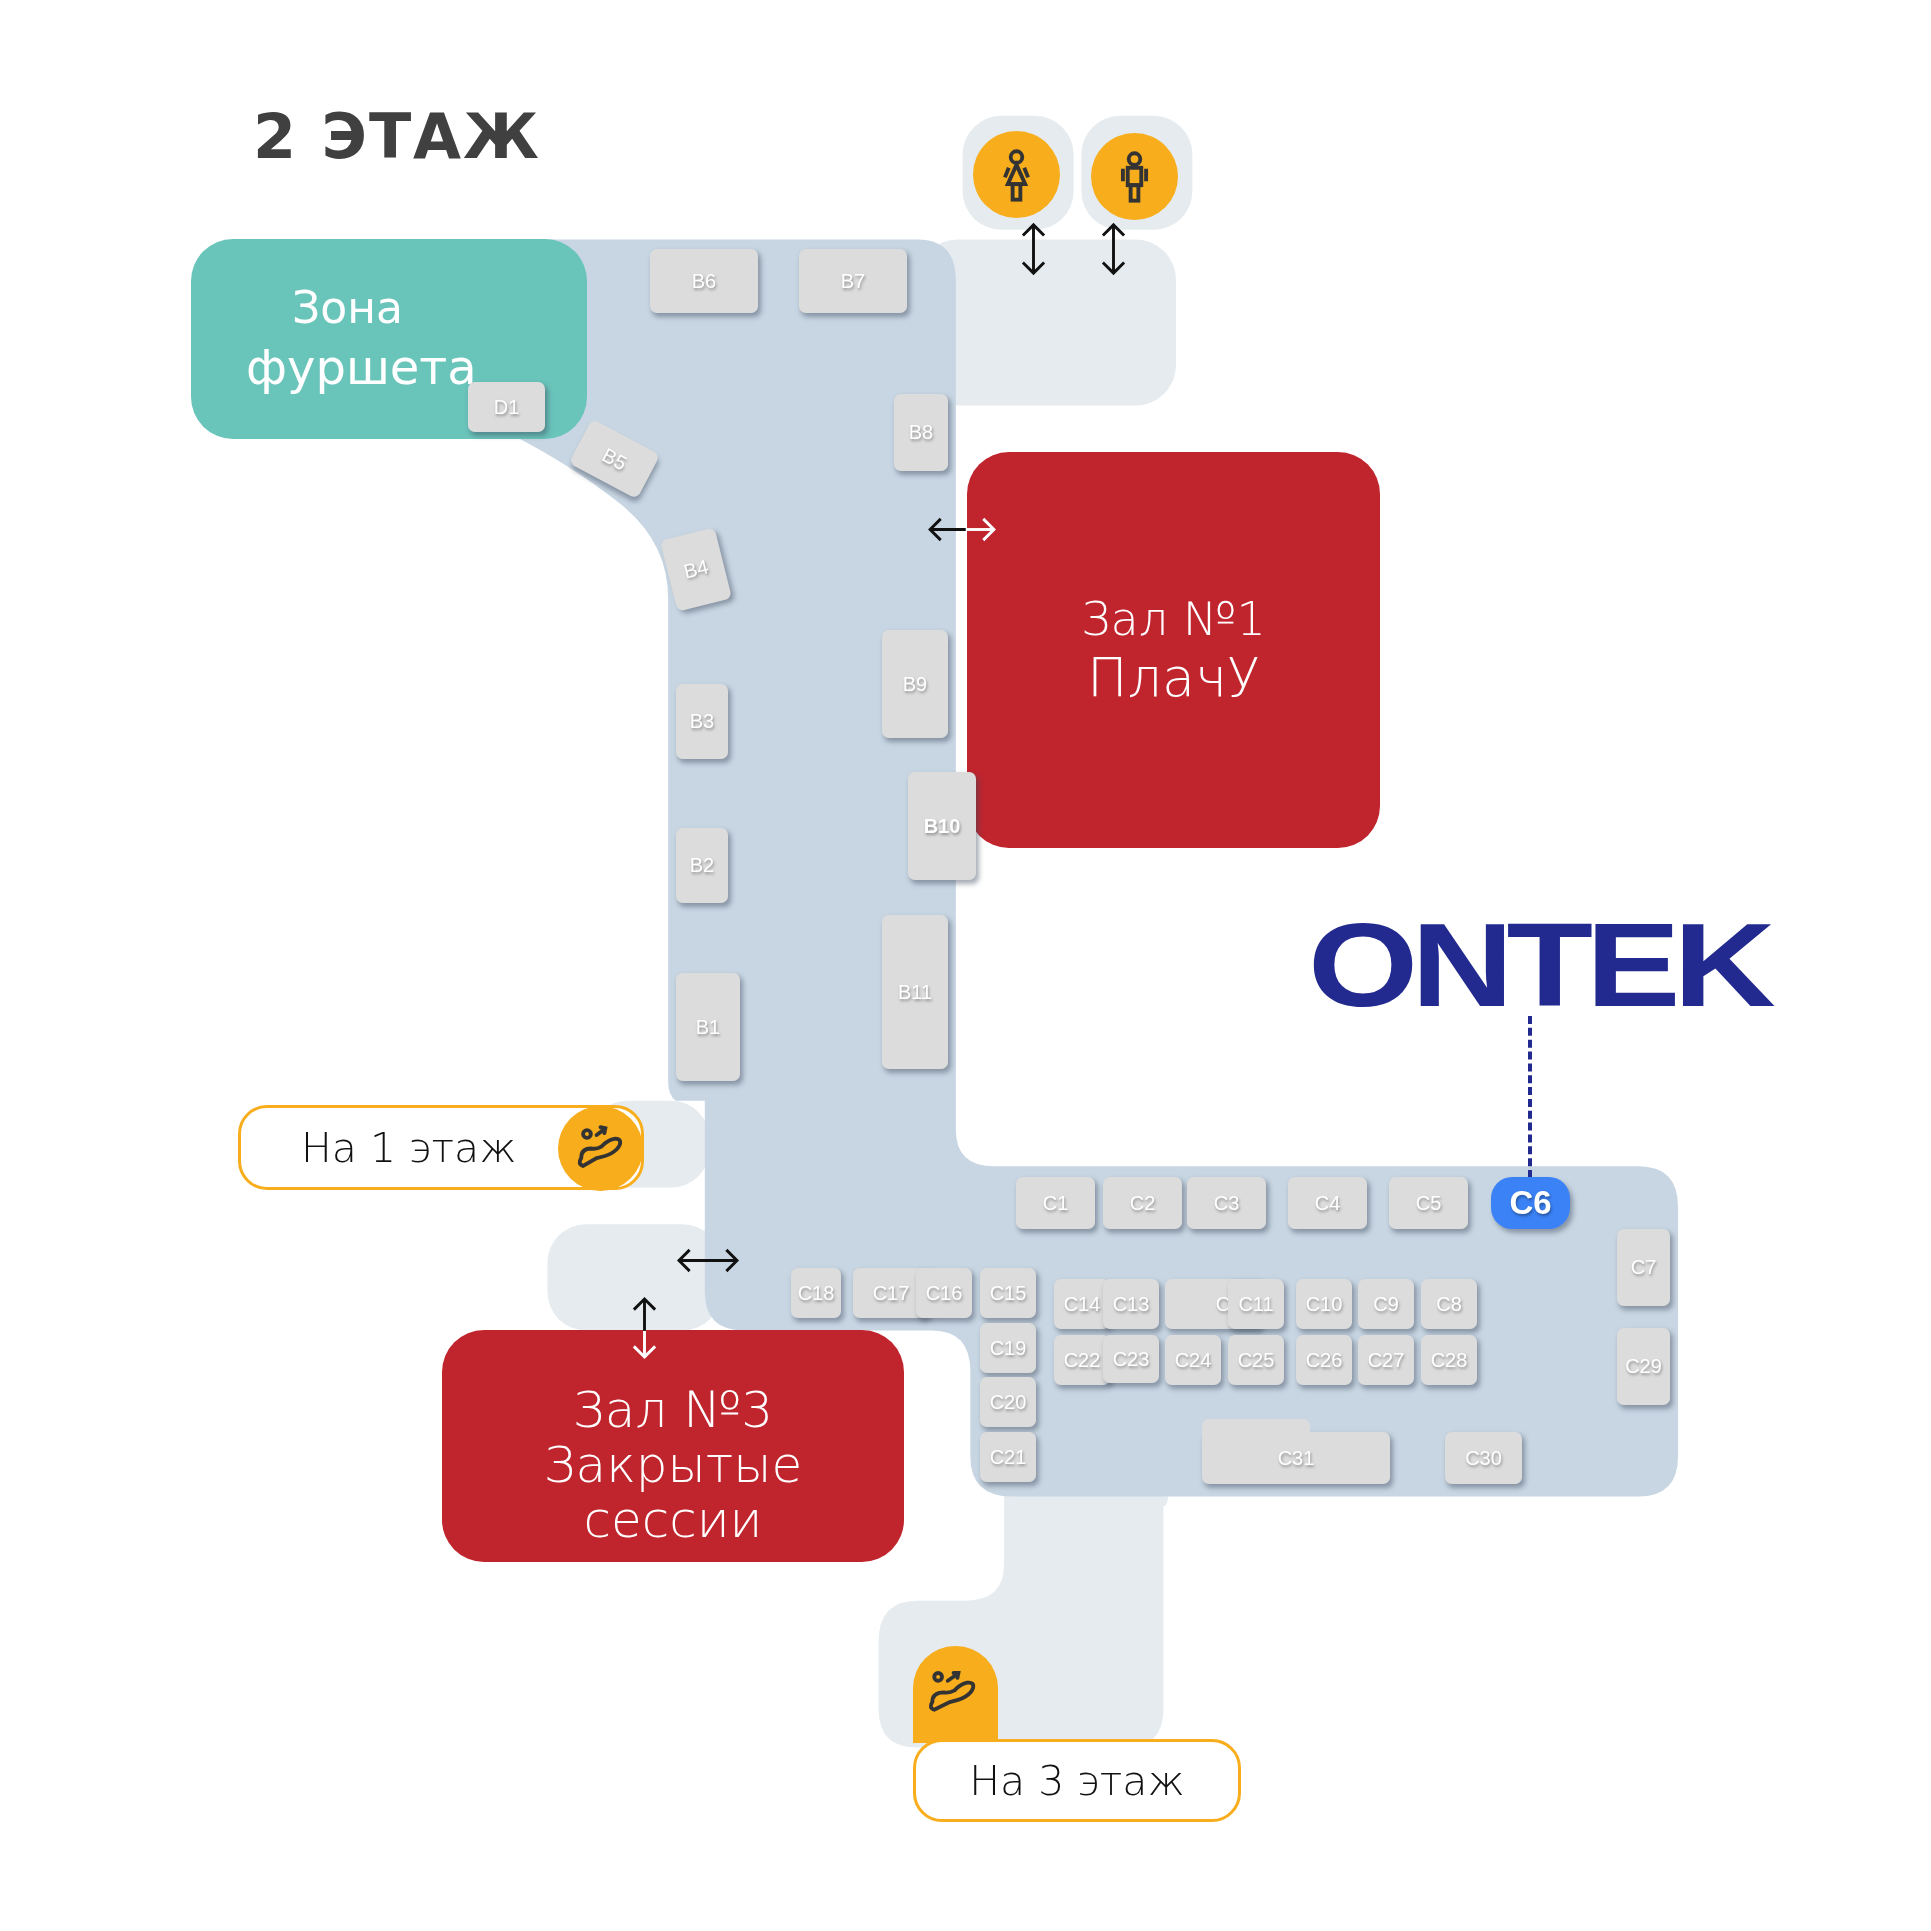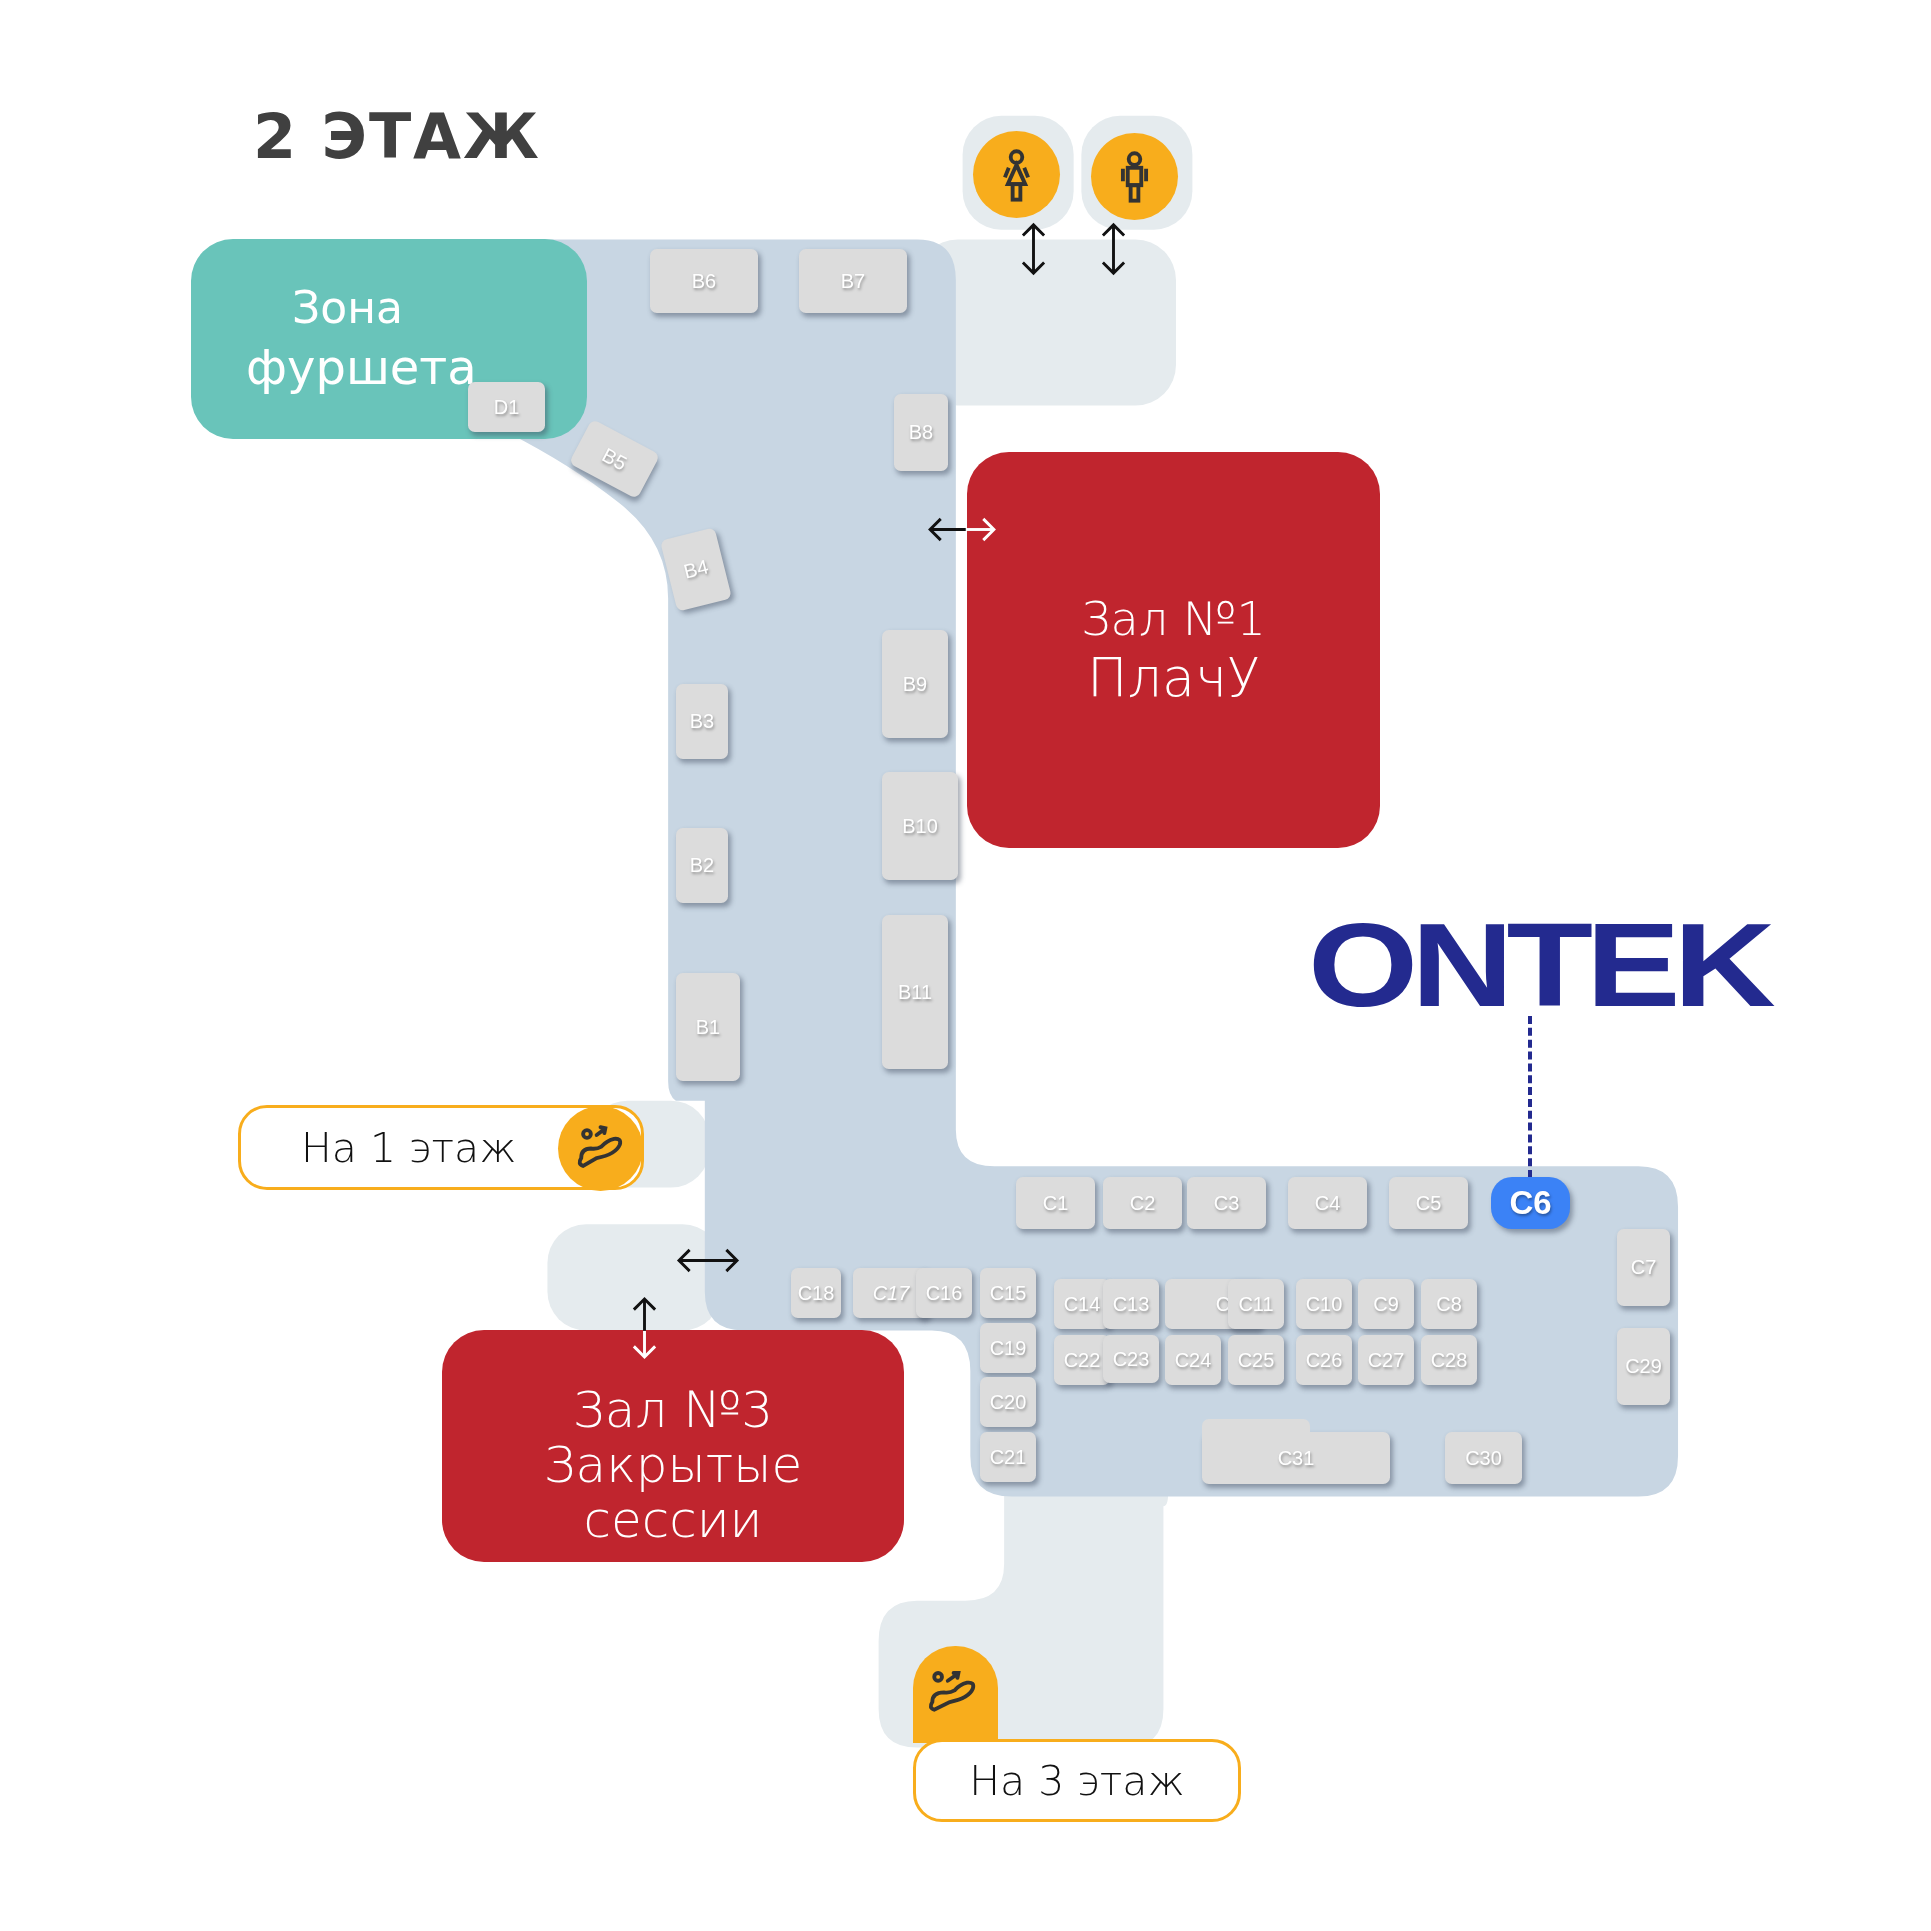--- a/index.html
+++ b/index.html
@@ -127,34 +127,34 @@
 <div class="booth" style="left:468px;top:382px;width:77px;height:50px;">D1</div>
 <div class="booth" style="left:630px;top:249px;width:108px;height:64px;margin-left:20px;">B6</div>
 <div class="booth" style="left:799px;top:249px;width:108px;height:64px;">B7</div>
 <div class="booth" style="left:576px;top:434px;width:77px;height:50px;transform:rotate(28deg);">B5</div>
 <div class="booth" style="left:668px;top:533px;width:56px;height:73px;transform:rotate(-14deg);">B4</div>
 <div class="booth" style="left:676px;top:684px;width:52px;height:75px;">B3</div>
 <div class="booth" style="left:676px;top:828px;width:52px;height:75px;">B2</div>
 <div class="booth" style="left:676px;top:973px;width:64px;height:108px;">B1</div>
 <div class="booth" style="left:894px;top:394px;width:54px;height:77px;">B8</div>
 <div class="booth" style="left:882px;top:630px;width:66px;height:108px;">B9</div>
-<div class="booth" style="left:882px;top:772px;width:76px;height:108px;">B10</div>
+<div class="booth" style="left:908px;top:772px;width:68px;height:108px;font-weight:bold;">B10</div>
 <div class="booth" style="left:882px;top:915px;width:66px;height:154px;">B11</div>
 
 <div class="booth" style="left:1016px;top:1177px;width:79px;height:52px;">C1</div>
 <div class="booth" style="left:1103px;top:1177px;width:79px;height:52px;">C2</div>
 <div class="booth" style="left:1187px;top:1177px;width:79px;height:52px;">C3</div>
 <div class="booth" style="left:1288px;top:1177px;width:79px;height:52px;">C4</div>
 <div class="booth" style="left:1389px;top:1177px;width:79px;height:52px;">C5</div>
 <div class="booth hl" style="left:1491px;top:1177px;width:79px;height:52px;">C6</div>
 <div class="booth" style="left:1617px;top:1229px;width:53px;height:77px;">C7</div>
 <div class="booth" style="left:1617px;top:1328px;width:53px;height:77px;">C29</div>
 
 <div class="booth" style="left:791px;top:1268px;width:50px;height:50px;">C18</div>
-<div class="booth" style="left:853px;top:1268px;width:76px;height:50px;font-style:italic;">C17</div>
+<div class="booth" style="left:853px;top:1268px;width:76px;height:50px;">C17</div>
 <div class="booth" style="left:916px;top:1268px;width:56px;height:50px;">C16</div>
 <div class="booth" style="left:980px;top:1268px;width:56px;height:50px;">C15</div>
 <div class="booth" style="left:980px;top:1323px;width:56px;height:50px;">C19</div>
 <div class="booth" style="left:980px;top:1377px;width:56px;height:50px;">C20</div>
 <div class="booth" style="left:980px;top:1432px;width:56px;height:50px;">C21</div>
 
 <div class="booth" style="left:1054px;top:1279px;width:56px;height:50px;">C14</div>
 <div class="booth" style="left:1103px;top:1279px;width:56px;height:50px;left:1103px;">C13</div>
 <div class="booth" style="left:1165px;top:1279px;width:56px;height:50px;padding-left:41px;">C12</div>
 <div class="booth" style="left:1228px;top:1279px;width:56px;height:50px;">C11</div>

